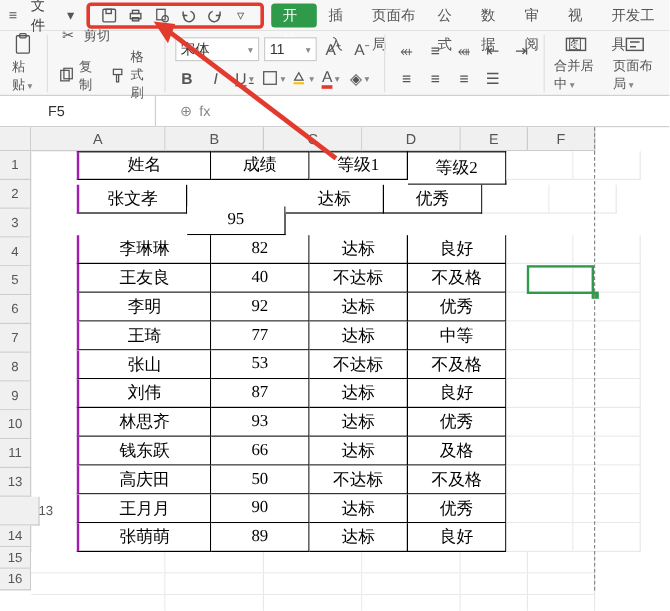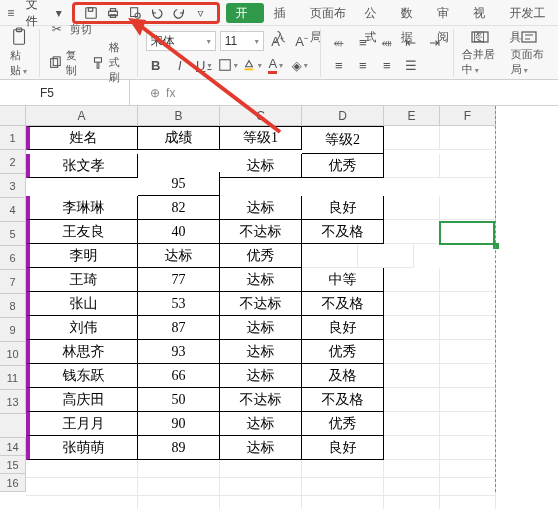--- a/index.html
+++ b/index.html
@@ -32,21 +32,21 @@
   .grid-wrap { position: relative; }
   .corner { position: absolute; left: 0; top: 0; width: 26px; height: 20px; background: #f0f0f0; border-right: 1px solid #ccc; border-bottom: 1px solid #ccc; }
   .colhead { position: absolute; top: 0; left: 26px; display: flex; height: 20px; }
   .ch { background: #f0f0f0; border-right: 1px solid #ccc; border-bottom: 1px solid #ccc; text-align: center; line-height: 20px; color: #555; font-size: 12px; }
   .rowhead { position: absolute; top: 20px; left: 0; width: 26px; }
   .rh { background: #f0f0f0; border-right: 1px solid #ccc; border-bottom: 1px solid #ccc; text-align: center; color: #555; font-size: 11px; }
   .cells { position: absolute; top: 20px; left: 26px; }
   .row { display: flex; }
   .cell { border-right: 1px solid #e8e8e8; border-bottom: 1px solid #e8e8e8; display: flex; align-items: center; justify-content: center; font-family: "SimSun", serif; font-size: 14px; color: #000; background: #fff; }
   .cell.b { border-right: 1px solid #000; border-bottom: 1px solid #000; }
-  .cell.bl { border-left: 4px solid #a21caf; }
+  .cell.bl { border-left: 2px solid #a21caf; margin-left: 38px; }
   .cell.bt { border-top: 1px solid #000; }
   .sel-outline { position: absolute; border: 2px solid #2f9b4a; pointer-events: none; }
   .sel-handle { position: absolute; width: 6px; height: 6px; background: #2f9b4a; }
   .dashcol { position: absolute; border-right: 1px dashed #888; top: 0; pointer-events: none; }
   
   .arrow { position: absolute; pointer-events: none; z-index: 50; }
   .arrow-line { stroke: #e23b2e; stroke-width: 4; fill: none; }
   .arrow-head { fill: #e23b2e; }
   
   svg { display: block; }
@@ -246,21 +246,21 @@
     <div class="cells">
       <div class="row">
         <div class="cell b bl bt" style="width: 112px; height: 24px;">姓名</div>
         <div class="cell b bt" style="width: 82px; height: 24px;">成绩</div>
         <div class="cell b bt" style="width: 82px; height: 24px;">等级1</div>
         <div class="cell b bt" style="width: 82px; height: 28px;">等级2</div>
         <div class="cell" style="width: 56px; height: 24px;"></div>
         <div class="cell" style="width: 56px; height: 24px;"></div>
       </div>
       <div class="row">
-        <div class="cell b bl" style="width: 112px; height: 24px;">张文孝</div>
+        <div class="cell b bl" style="width: 92px; height: 24px;">张文孝</div>
         <div class="cell b" style="width: 82px; height: 24px; margin-top: 18px;">95</div>
         <div class="cell b" style="width: 82px; height: 24px;">达标</div>
         <div class="cell b" style="width: 82px; height: 24px;">优秀</div>
         <div class="cell" style="width: 56px; height: 24px;"></div>
         <div class="cell" style="width: 56px; height: 24px;"></div>
       </div>
       <div class="row">
         <div class="cell b bl" style="width: 112px; height: 24px;">李琳琳</div>
         <div class="cell b" style="width: 82px; height: 24px;">82</div>
         <div class="cell b" style="width: 82px; height: 24px;">达标</div>
@@ -271,20 +271,21 @@
       <div class="row">
         <div class="cell b bl" style="width: 112px; height: 24px;">王友良</div>
         <div class="cell b" style="width: 82px; height: 24px;">40</div>
         <div class="cell b" style="width: 82px; height: 24px;">不达标</div>
         <div class="cell b" style="width: 82px; height: 24px;">不及格</div>
         <div class="cell" style="width: 56px; height: 24px;"></div>
         <div class="cell" style="width: 56px; height: 24px;"></div>
       </div>
       <div class="row">
         <div class="cell b bl" style="width: 112px; height: 24px;">李明</div>
+        <div class="cell b" style="width: 82px; height: 24px;">92</div>
         <div class="cell b" style="width: 82px; height: 24px;">达标</div>
         <div class="cell b" style="width: 82px; height: 24px;">优秀</div>
         <div class="cell" style="width: 56px; height: 24px;"></div>
         <div class="cell" style="width: 56px; height: 24px;"></div>
       </div>
       <div class="row">
         <div class="cell b bl" style="width: 112px; height: 24px;">王琦</div>
         <div class="cell b" style="width: 82px; height: 24px;">77</div>
         <div class="cell b" style="width: 82px; height: 24px;">达标</div>
         <div class="cell b" style="width: 82px; height: 24px;">中等</div>

